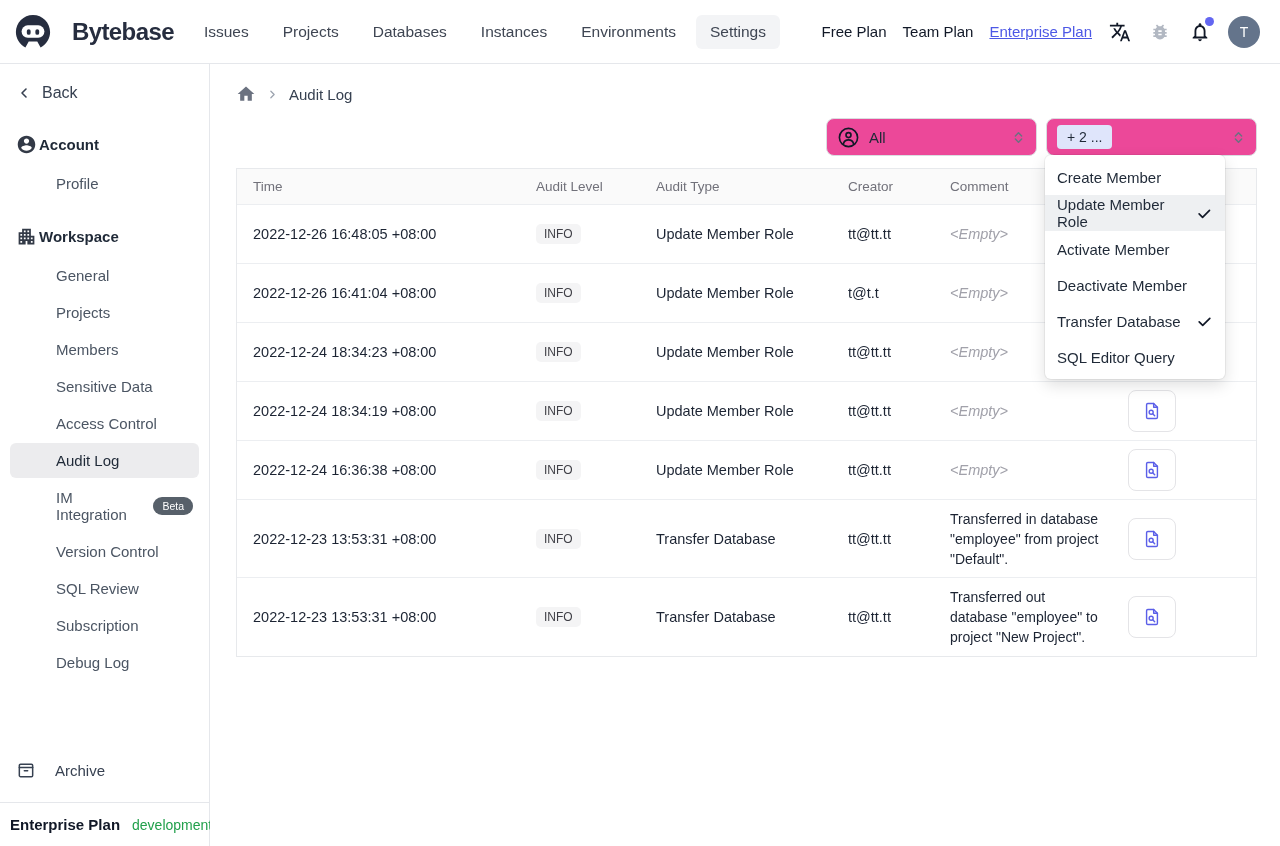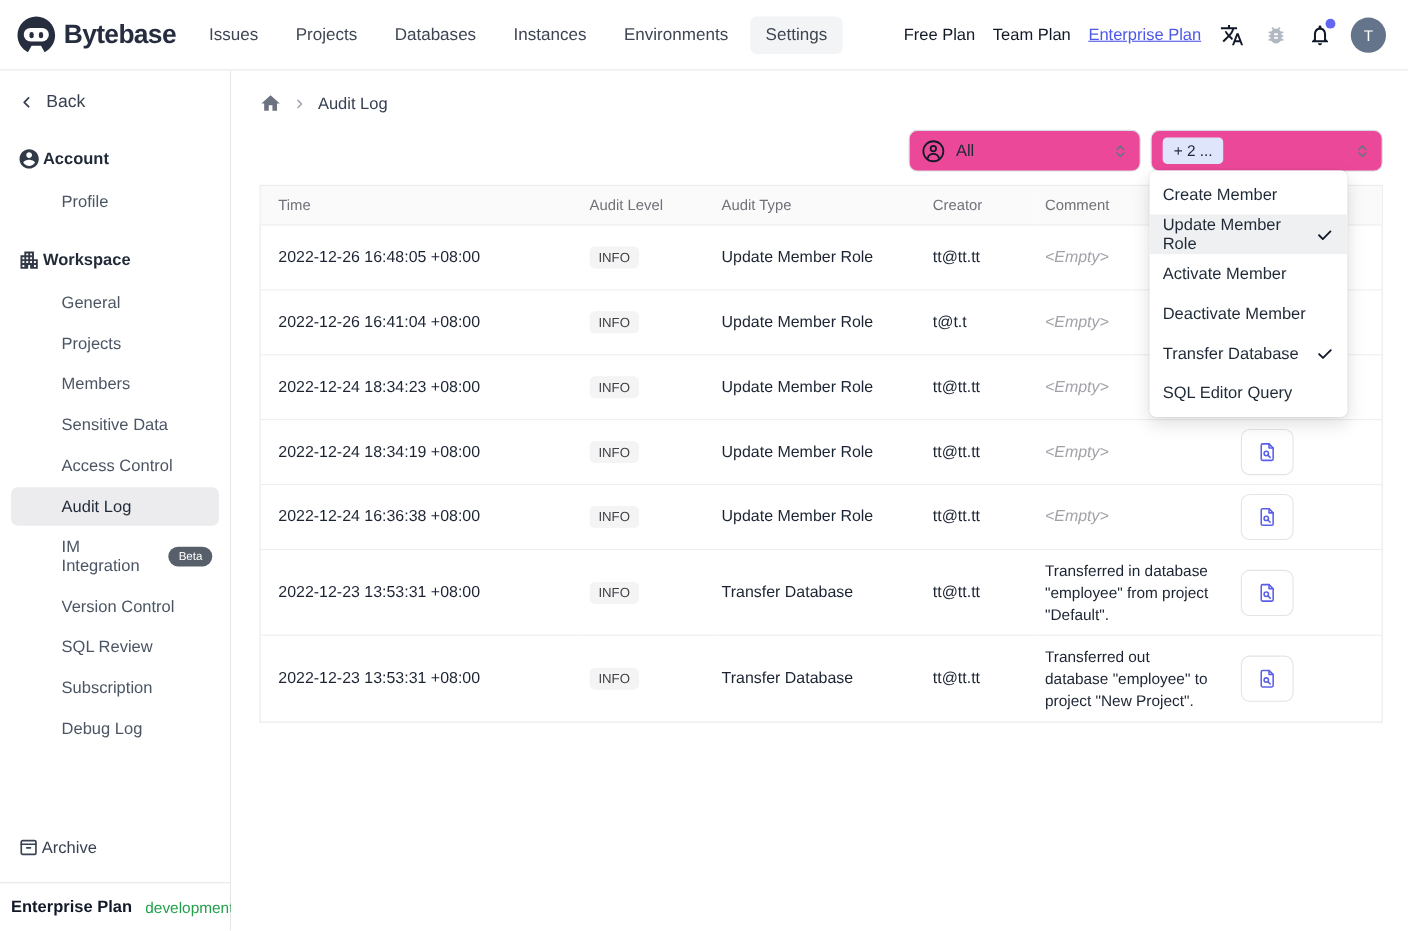--- a/index.html
+++ b/index.html
@@ -4,21 +4,21 @@
 <style>
   * { margin:0; padding:0; box-sizing:border-box; }
   html,body { width:1280px; height:846px; overflow:hidden; background:#fff;
     font-family:"Liberation Sans", sans-serif; color:#1f2937; }
   body { position:relative; }
 
   
   .topbar { position:absolute; top:0; left:0; width:1280px; height:64px;
     display:flex; align-items:center; padding:0 20px 0 14px;
     border-bottom:1px solid #e5e7eb; background:#fff; z-index:5; }
-  .logo { display:flex; align-items:center; gap:6px; cursor:pointer; }
+  .logo { display:flex; align-items:center; gap:20px; cursor:pointer; }
   .logo-mark { width:38px; height:38px; }
   .logo-word { font-size:24px; font-weight:700; color:#262d3f; letter-spacing:-0.6px; }
   .nav { display:flex; align-items:center; margin-left:16px; gap:6px; }
   .nav a { text-decoration:none; color:#3f4653; font-size:15.5px; padding:8px 14px;
     border-radius:6px; white-space:nowrap; }
   .nav a.active { background:#f3f4f6; }
   .top-right { margin-left:auto; display:flex; align-items:center; gap:16px; }
   .plan-link { font-size:15px; color:#111827; text-decoration:none; white-space:nowrap; }
   .plan-link.upgrade { color:#4d58e6; text-decoration:underline; }
   .tb-icon { width:24px; height:24px; display:flex; align-items:center; justify-content:center; cursor:pointer; }
@@ -32,21 +32,21 @@
     border-right:1px solid #e5e7eb; display:flex; flex-direction:column; background:#fff; }
   .back-row { display:flex; align-items:center; gap:10px; padding:20px 16px 8px; cursor:pointer; }
   .back-row span { font-size:16px; color:#374151; }
   .side-section { display:flex; align-items:center; gap:2px; padding:10px 16px; margin-top:14px; }
   .side-section .s-title { font-size:15px; font-weight:700; color:#1f2937; }
   .side-item { font-size:15px; color:#4b5563; padding:9px 16px 9px 56px; cursor:pointer;
     display:flex; align-items:center; gap:8px; margin:1px 0; }
   .side-item.active { background:#ececee; border-radius:6px; margin:1px 10px; padding-left:46px; color:#1f2937; }
   .beta-badge { background:#57606a; color:#fff; font-size:10.5px; padding:3px 9px; border-radius:999px; }
   .side-spacer { flex:1; }
-  .archive-row { display:flex; align-items:center; gap:2px; padding:12px 16px; margin-bottom:10px; cursor:pointer; }
+  .archive-row { display:flex; align-items:center; gap:19px; padding:12px 16px; margin-bottom:10px; cursor:pointer; }
   .archive-row span { font-size:15px; color:#374151; }
   .side-footer { border-top:1px solid #e5e7eb; padding:13px 10px; display:flex; align-items:center; gap:6px; }
   .side-footer .plan { font-size:15px; font-weight:700; color:#111827; white-space:nowrap; }
   .side-footer .env { font-size:14px; color:#22a04c; }
 
   
   .main { position:absolute; top:64px; left:210px; right:0; bottom:0; background:#fff; }
   .breadcrumb { display:flex; align-items:center; gap:10px; padding:20px 26px 8px; }
   .breadcrumb .crumb { font-size:15px; color:#374151; }
   .toolbar { display:flex; justify-content:flex-end; gap:9px; padding:6px 23px 10px; }

